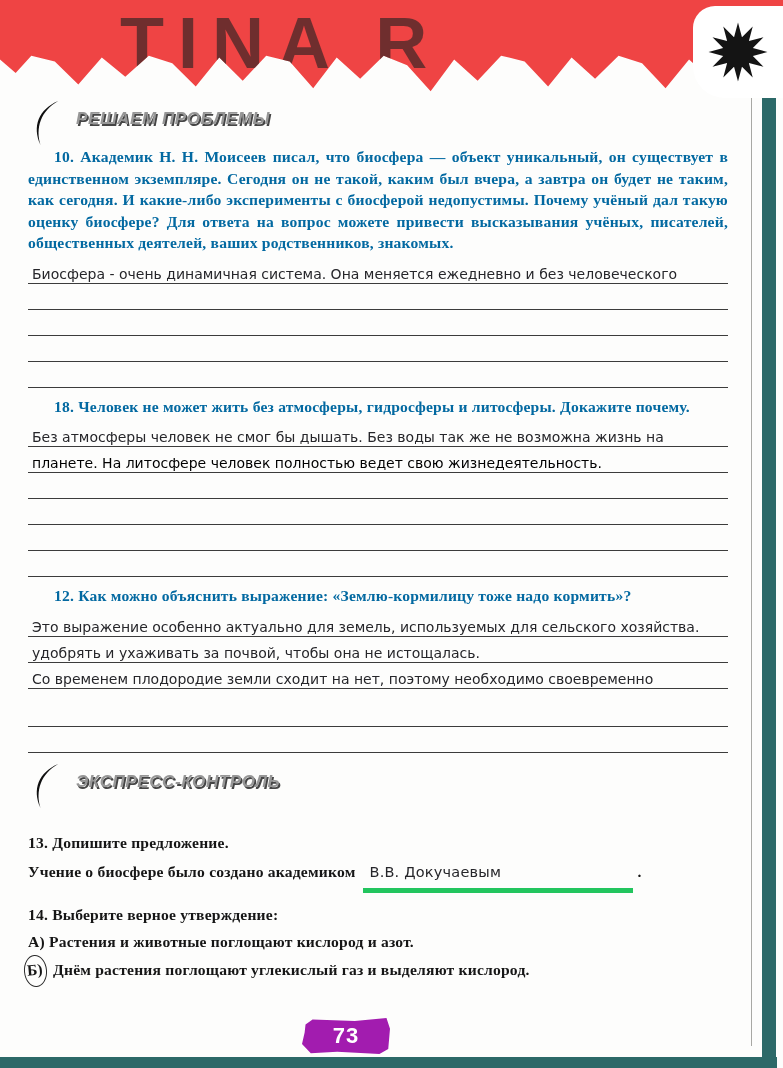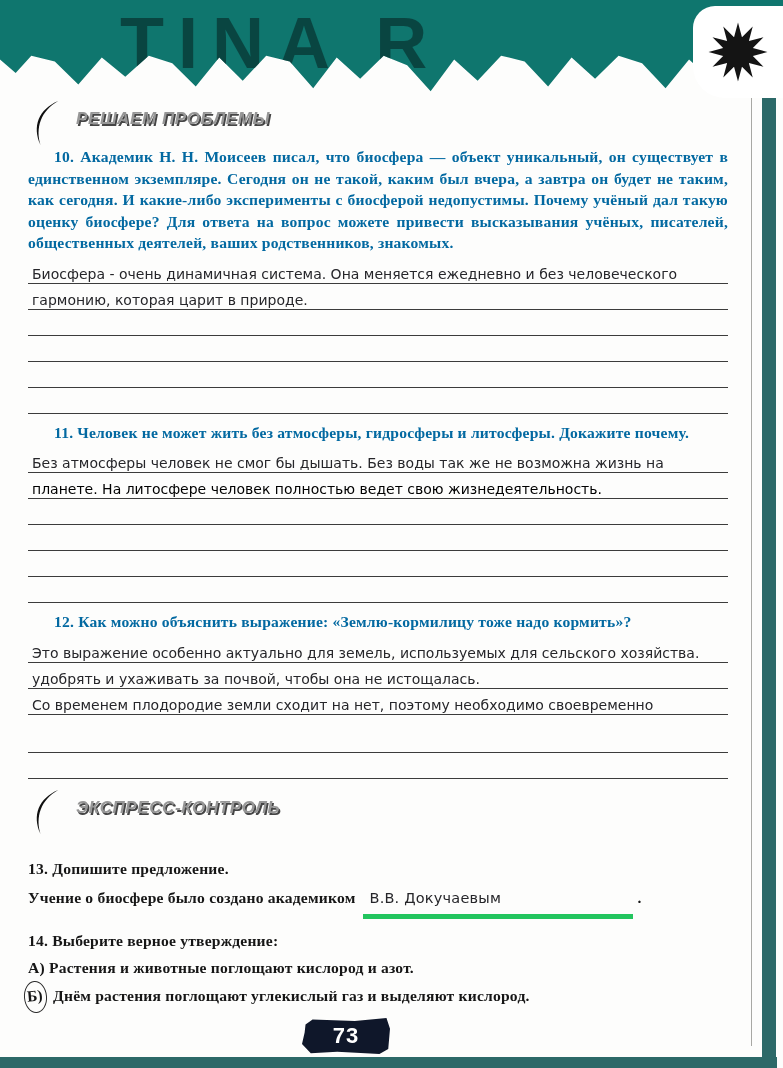--- a/index.html
+++ b/index.html
@@ -5,21 +5,21 @@
   html,body { margin:0; padding:0; background:#e8e8e4; }
   .page {
     position:relative; width:783px; height:1068px; margin:0 auto;
     background:#fdfdfc; overflow:hidden;
     font-family:"Liberation Serif", serif;
   }
 
   
   .banner {
     position:absolute; left:0; top:0; width:783px; height:96px;
-    background:#0f766e; z-index:2;
+    background:#ef4444; z-index:2;
     clip-path: polygon(0 0,100% 0,100% 60%,97% 74%,94% 58%,91% 84%,88% 62%,85% 92%,82% 66%,79% 58%,76% 82%,73% 60%,70% 90%,67% 64%,64% 58%,61% 84%,58% 62%,55% 95%,52% 68%,49% 58%,46% 82%,43% 60%,40% 92%,37% 64%,34% 58%,31% 84%,28% 60%,25% 90%,22% 66%,19% 58%,16% 80%,13% 60%,10% 88%,7% 64%,4% 58%,2% 76%,0 62%);
   }
   .watermark {
     position:absolute; left:120px; top:2px;
     font-family:"Liberation Sans", sans-serif;
     font-weight:800; font-size:72px; letter-spacing:14px;
     color:rgba(6,30,30,0.55); white-space:nowrap;
   }
 
   
@@ -71,21 +71,21 @@
 
   .option { margin-top:2px; }
   .circled {
     display:inline-block; border:1.6px solid #2b2b2b; border-radius:50%;
     padding:2px 3px 3px 2px; margin:-2px 2px -2px -4px; transform:rotate(-5deg);
   }
 
   
   .pagenum {
     position:absolute; left:302px; top:1018px; width:88px; height:36px;
-    background:#0f172a; z-index:4;
+    background:#a21caf; z-index:4;
     clip-path: polygon(4% 18%,12% 4%,60% 8%,96% 0,100% 30%,98% 86%,88% 100%,40% 94%,10% 98%,0 72%,3% 40%);
     display:flex; align-items:center; justify-content:center;
   }
   .pagenum span {
     font-family:"Liberation Sans", sans-serif; font-weight:800; font-size:22px; color:#fff;
     letter-spacing:1px;
   }
 </style>
 </head>
 <body>
@@ -114,37 +114,34 @@
       </svg>
       <span class="section-label">РЕШАЕМ ПРОБЛЕМЫ</span>
     </div>
 
     <p class="q"><span class="qnum">10.</span> <span>Академик Н. Н. Моисеев писал, что биосфера — объект уникальный, он существует в единственном экземпляре. Сегодня он не такой, каким был вчера, а завтра он будет не таким, как сегодня. И какие-либо эксперименты с биосферой недопустимы. Почему учёный дал такую оценку биосфере? Для ответа на вопрос можете привести высказывания учёных, писателей, общественных деятелей, ваших родственников, знакомых.</span></p>
     <div class="ans-block">
       <div class="ans-line">
           <span>Биосфера - очень динамичная система. Она меняется ежедневно и без человеческого</span>
         </div>
       <div class="ans-line">
-          <span>гармонию, которая царит в природе.</span>
-        </div>
-      <div class="ans-line">
-          <span></span>
-        </div>
-      <div class="ans-line">
-          <span></span>
-        </div>
-      <div class="ans-line">
-          <span></span>
-        </div>
-      <div class="ans-line">
-          <span></span>
-        </div>
-    </div>
-
-    <p class="q"><span class="qnum">11.</span> <span>Человек не может жить без атмосферы, гидросферы и литосферы. Докажите почему.</span></p>
+          <span></span>
+        </div>
+      <div class="ans-line">
+          <span></span>
+        </div>
+      <div class="ans-line">
+          <span></span>
+        </div>
+      <div class="ans-line">
+          <span></span>
+        </div>
+    </div>
+
+    <p class="q"><span class="qnum">18.</span> <span>Человек не может жить без атмосферы, гидросферы и литосферы. Докажите почему.</span></p>
     <div class="ans-block">
       <div class="ans-line">
           <span>Без атмосферы человек не смог бы дышать. Без воды так же не возможна жизнь на</span>
         </div>
       <div class="ans-line">
           <span class="faint">планете. На литосфере человек полностью ведет свою жизнедеятельность.</span>
         </div>
       <div class="ans-line">
           <span></span>
         </div>

